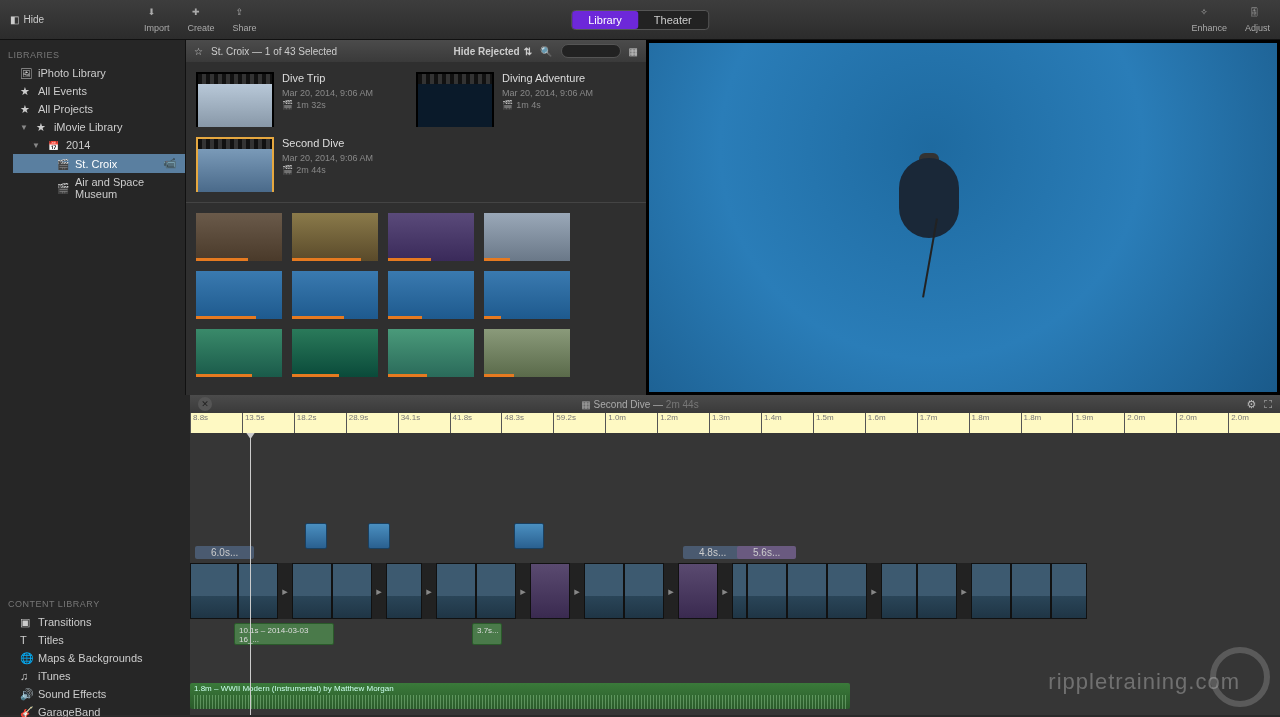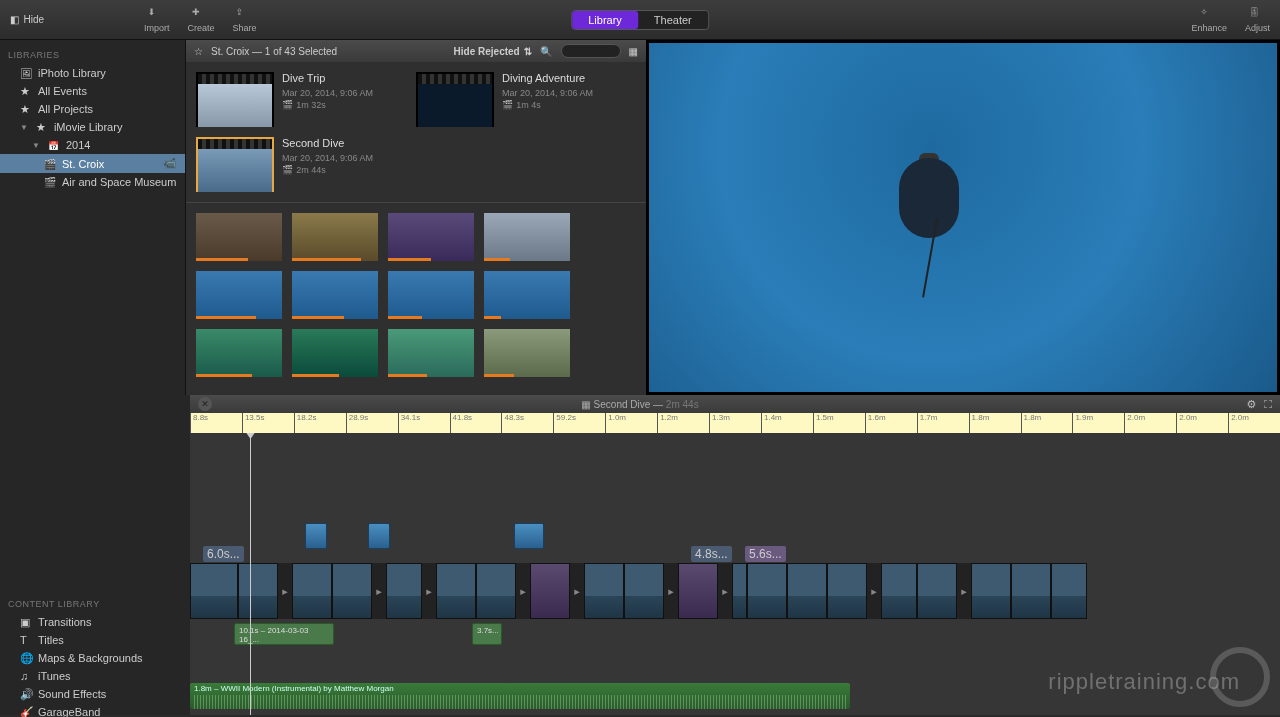--- a/index.html
+++ b/index.html
@@ -15,21 +15,21 @@
 .center-tabs .tab { padding: 3px 16px; font-size: 11px; color:#ccc; cursor:pointer;}
 .center-tabs .tab.active { background:#6d28d9; border-radius:3px; color:#fff;}
 .right-tools { margin-left:auto; display:flex; gap:18px;}
 
 
 .main { display:flex; height: 355px; }
 .sidebar { width: 186px; background:#262626; border-right:1px solid #111; padding: 6px 0; overflow-y:auto;}
 .side-header { font-size:9px; color:#777; padding:4px 8px; letter-spacing:0.5px;}
 .side-item { padding:3px 8px 3px 20px; display:flex; align-items:center; gap:6px; cursor:pointer; font-size:11px; color:#ccc;}
 .side-item.indent1 { padding-left: 32px;}
-.side-item.indent2 { padding-left: 44px;}
+.side-item.indent2 { padding-left: 44px; margin-left: 13px;}
 .side-item.selected { background:#5a7fa0; color:#fff;}
 .side-item .ico { width:12px;height:12px; display:inline-block; }
 .tri { font-size:8px; color:#888; margin-right:2px;}
 
 
 .browser { width: 460px; background:#2f2f2f; display:flex; flex-direction:column;}
 .browser-header { height: 22px; background:linear-gradient(#4b4b4b,#3a3a3a); display:flex; align-items:center; padding:0 8px; font-size:10px; color:#ccc; gap:8px;}
 .browser-header .sp { flex:1;}
 .hide-rej { font-size:10px; display:flex; align-items:center; gap:4px;font-weight:bold;}
 .search { width:60px; height:14px; background:#222; border-radius:8px; border:1px solid #555;}
@@ -63,21 +63,21 @@
 .ruler { height:20px; background:#fef9c3; position:relative; display:flex;}
 .ruler .tick { flex:1; font-size:8px; color:#777; padding-left:2px; border-left:1px solid #555;}
 .tracks { flex:1; position:relative; overflow:hidden;}
 .playhead { position:absolute; top:0; bottom:0; left:60px; width:1px; background:#ccc; z-index:10;}
 .playhead::before { content:''; position:absolute; top:-2px; left:-5px; width:11px;height:8px;background:#ccc; clip-path:polygon(0 0,100% 0,50% 100%);}
 .bclip-row { position:absolute; top:90px; left:0; right:0; height:30px;}
 .bclip { position:absolute; height:26px; background:linear-gradient(#4a8fc0,#2a6090); border:1px solid #1a4060; border-radius:2px;}
 .main-row { position:absolute; top:130px; left:0; right:0; height:56px; display:flex;}
 .mclip { height:56px; background:linear-gradient(#3d5a70 0%, #3d5a70 60%, #2a4558 60%, #1f3545 100%); border:1px solid #111; position:relative; display:inline-block;}
 .trans { width:14px; height:56px; background:#222; display:inline-flex; align-items:center; justify-content:center; color:#888;}
-.label-chip { position:absolute; top:-18px; left:12px; background:#4a5a70; color:#ccc; font-size:12px; padding:1px 4px; border-radius:2px;}
+.label-chip { position:absolute; top:-18px; left:4px; background:#4a5a70; color:#ccc; font-size:10px; padding:1px 16px; border-radius:2px;}
 .title-row { position:absolute; top:190px; height:24px;}
 .title-clip { position:absolute; height:22px; background:#4a7a4a; border:1px solid #2a5a2a; font-size:8px; color:#ddd; padding:2px 4px; overflow:hidden; border-radius:2px;margin-left:32px;}
 .music-row { position:absolute; bottom:4px; left:0; right:0; height:28px;}
 .music-clip { position:absolute; left:0; width:660px; height:26px; background:linear-gradient(#3a7a3a,#2a5a2a); border-radius:2px; font-size:8px; color:#cfe; padding:1px 4px;}
 .waveform { height:14px; background:repeating-linear-gradient(90deg, rgba(200,255,200,0.3) 0 1px, transparent 1px 3px); margin-top:2px;}
 
 .watermark { position:absolute; right:40px; bottom:22px; font-size:22px; color:rgba(200,200,200,0.4); font-weight:300; letter-spacing:1px;}
 .watermark-logo { position:absolute; right:10px; bottom:10px; width:60px;height:60px;border:6px solid rgba(200,200,200,0.25); border-radius:50%;}
 
 .ico-star::before{content:"★";}

